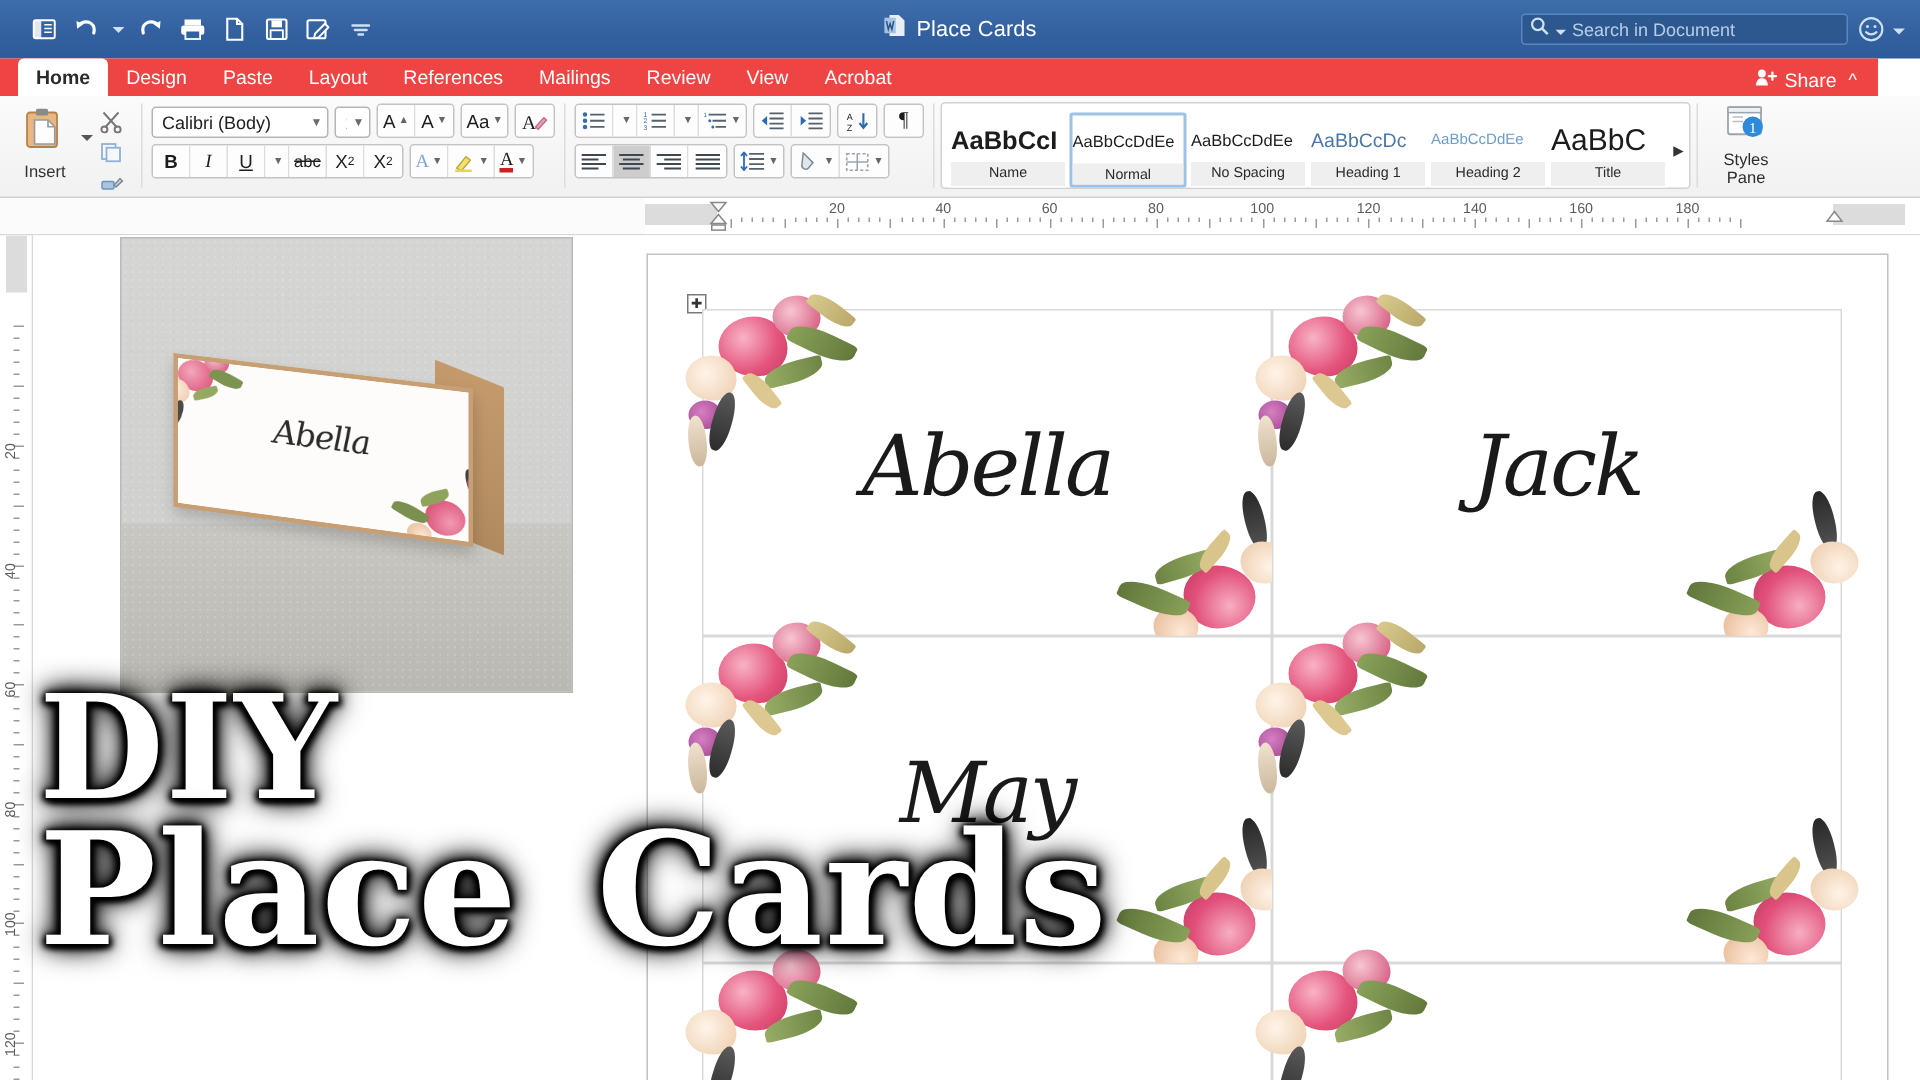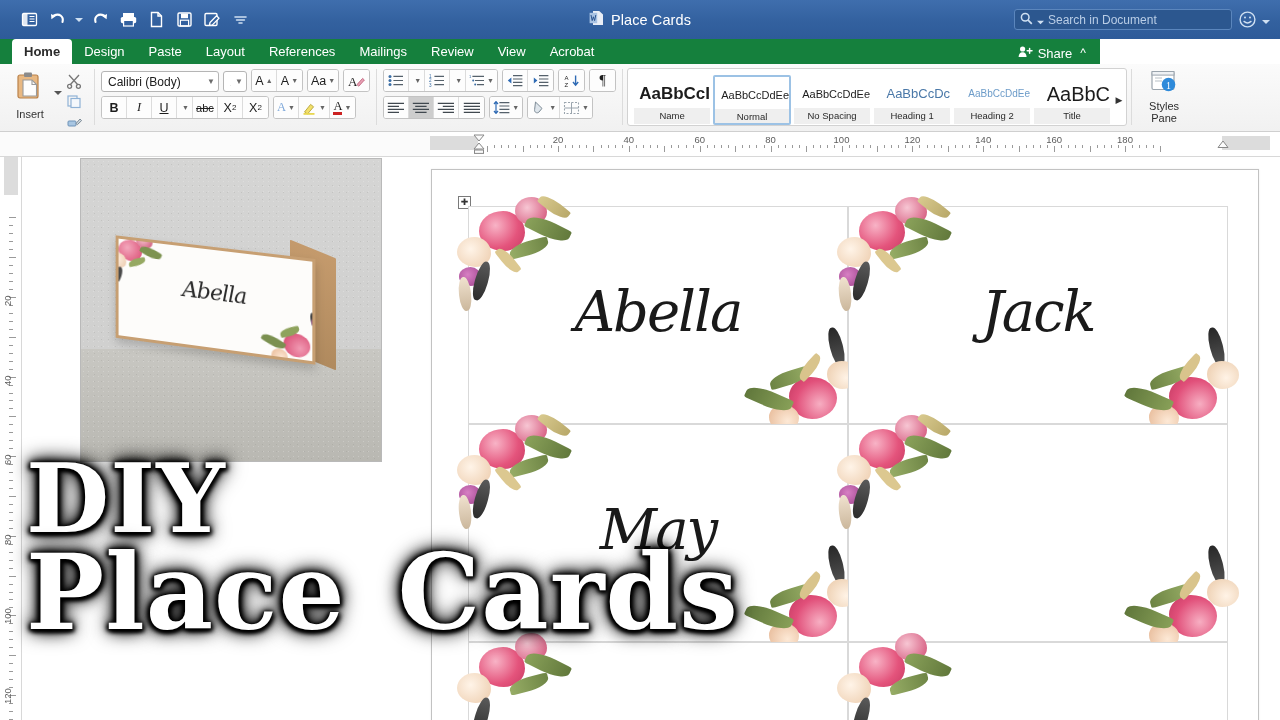--- a/index.html
+++ b/index.html
@@ -39,22 +39,22 @@
   .searchbox {
     width: 218px; height: 21px; background: #2c578f;
     border: 1px solid #5b86bd; border-radius: 3px;
     display: flex; align-items: center; padding: 0 5px; gap: 4px;
   }
   .search-ph { color: #b9cde6; font-size: 12px; }
   .smiley { width: 22px; height: 22px; display:flex; align-items:center; justify-content:center; }
 
   
   .tabstrip {
-    position: absolute; top: 39px; left: 0; width: 1100px; height: 25px;
-    background: #15803d; display: flex; align-items: flex-end;
+    position: absolute; top: 39px; left: 0; width: 1252px; height: 25px;
+    background: #ef4444; display: flex; align-items: flex-end;
   }
   .tab {
     height: 25px; padding: 0 12px; display: flex; align-items: center;
     color: #ffffff; font-size: 13px; cursor: default; white-space: nowrap;
   }
   .tab:first-child { margin-left: 12px; }
   .tab.active {
     background: #ffffff; color: #2b2b2b;
     border-top-left-radius: 4px; border-top-right-radius: 4px;
     font-weight: 600;
@@ -111,21 +111,21 @@
   .paragrp { padding: 5px 2px 0 2px; display:flex; flex-direction: column; gap: 4px; }
 
   
   .gallery {
     display: flex; align-items: center; padding: 6px 0 0 4px; gap: 0;
     border: 1px solid #d2d2d2; border-radius: 3px; background: #fff;
     height: 58px; margin-top: 4px;
   }
   .style-card {
     width: 78px; height: 50px; display: flex; flex-direction: column;
-    align-items: flex-end; justify-content: space-between;
+    align-items: flex-start; justify-content: space-between;
     border: 1px solid transparent; margin: 0 1px; background: #fff;
     padding-top: 4px; overflow: hidden;
   }
   .style-card.sel { border: 2px solid #9cc2e5; background: #fff; border-radius: 2px; }
   .style-prev { font-size: 15px; color: #1c1c1c; white-space: nowrap; line-height: 28px; }
   .style-name {
     font-size: 9.5px; color: #2a2a2a; background: #efefef; width: 100%;
     text-align: center; padding: 2px 0 3px 0; white-space: nowrap;
   }
   .gal-more { width: 14px; height: 50px; display:flex; align-items:center; justify-content:center; font-size: 9px; color:#333; }

